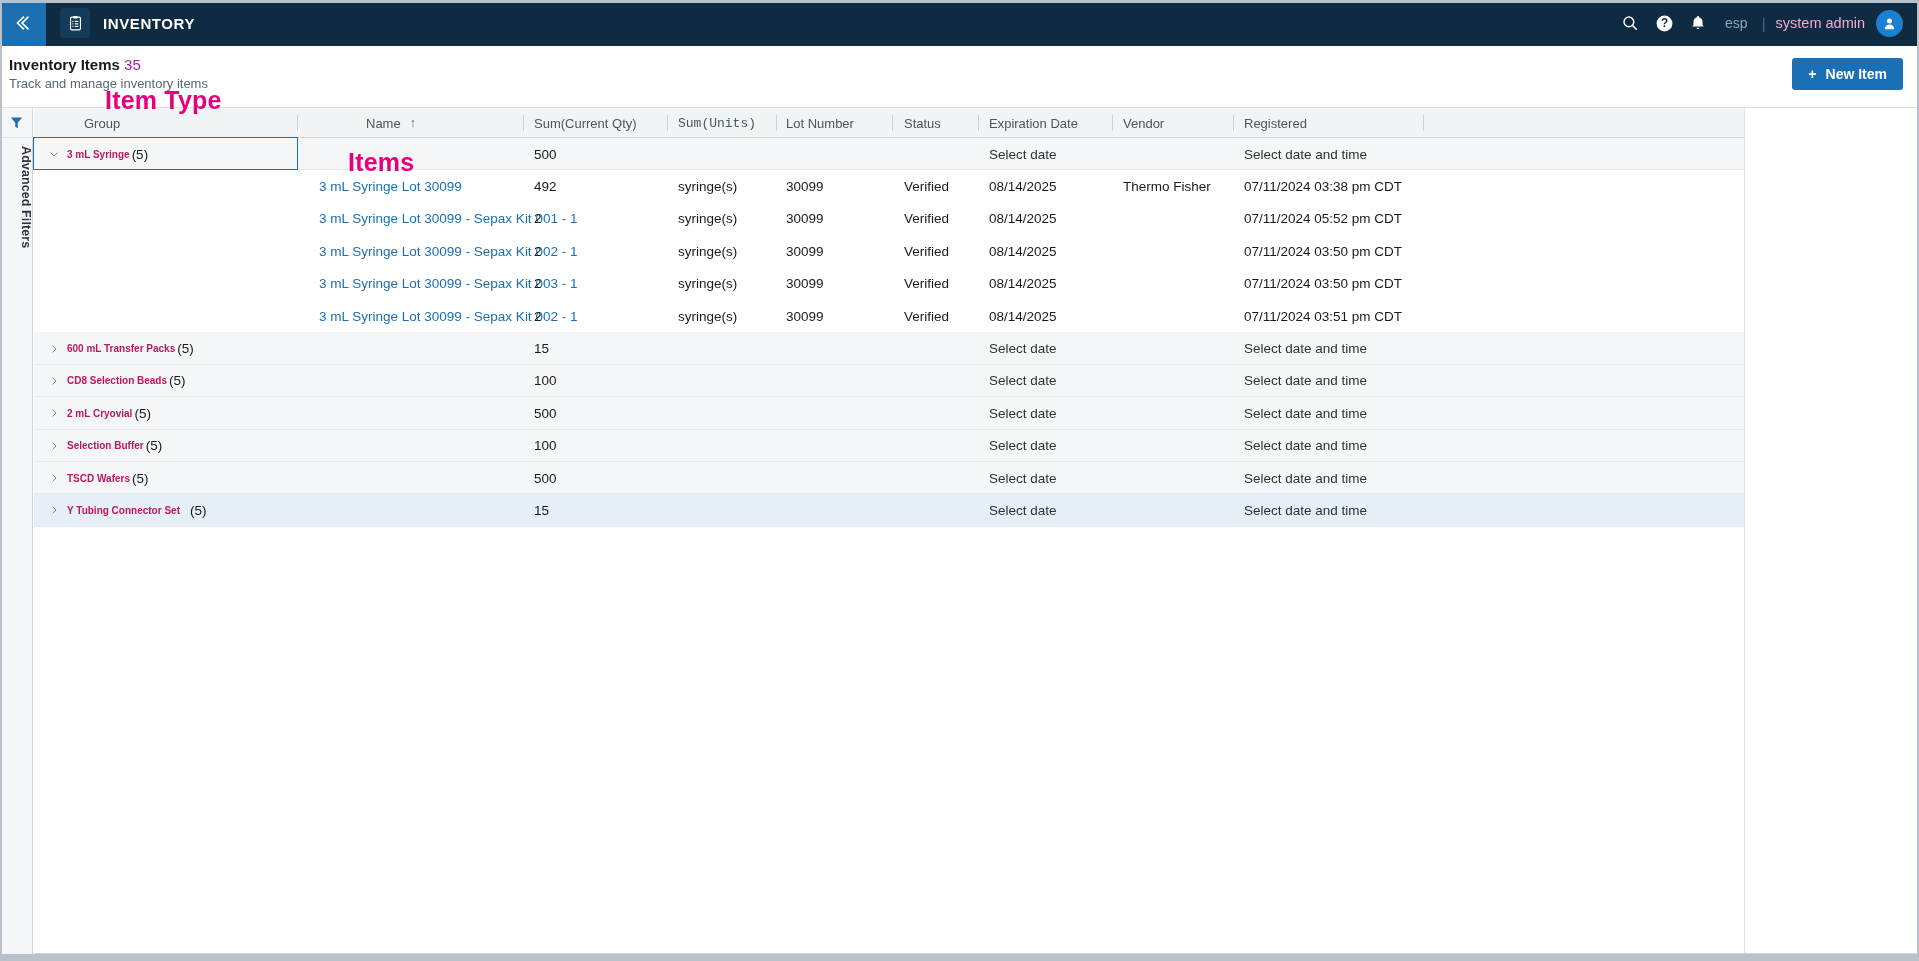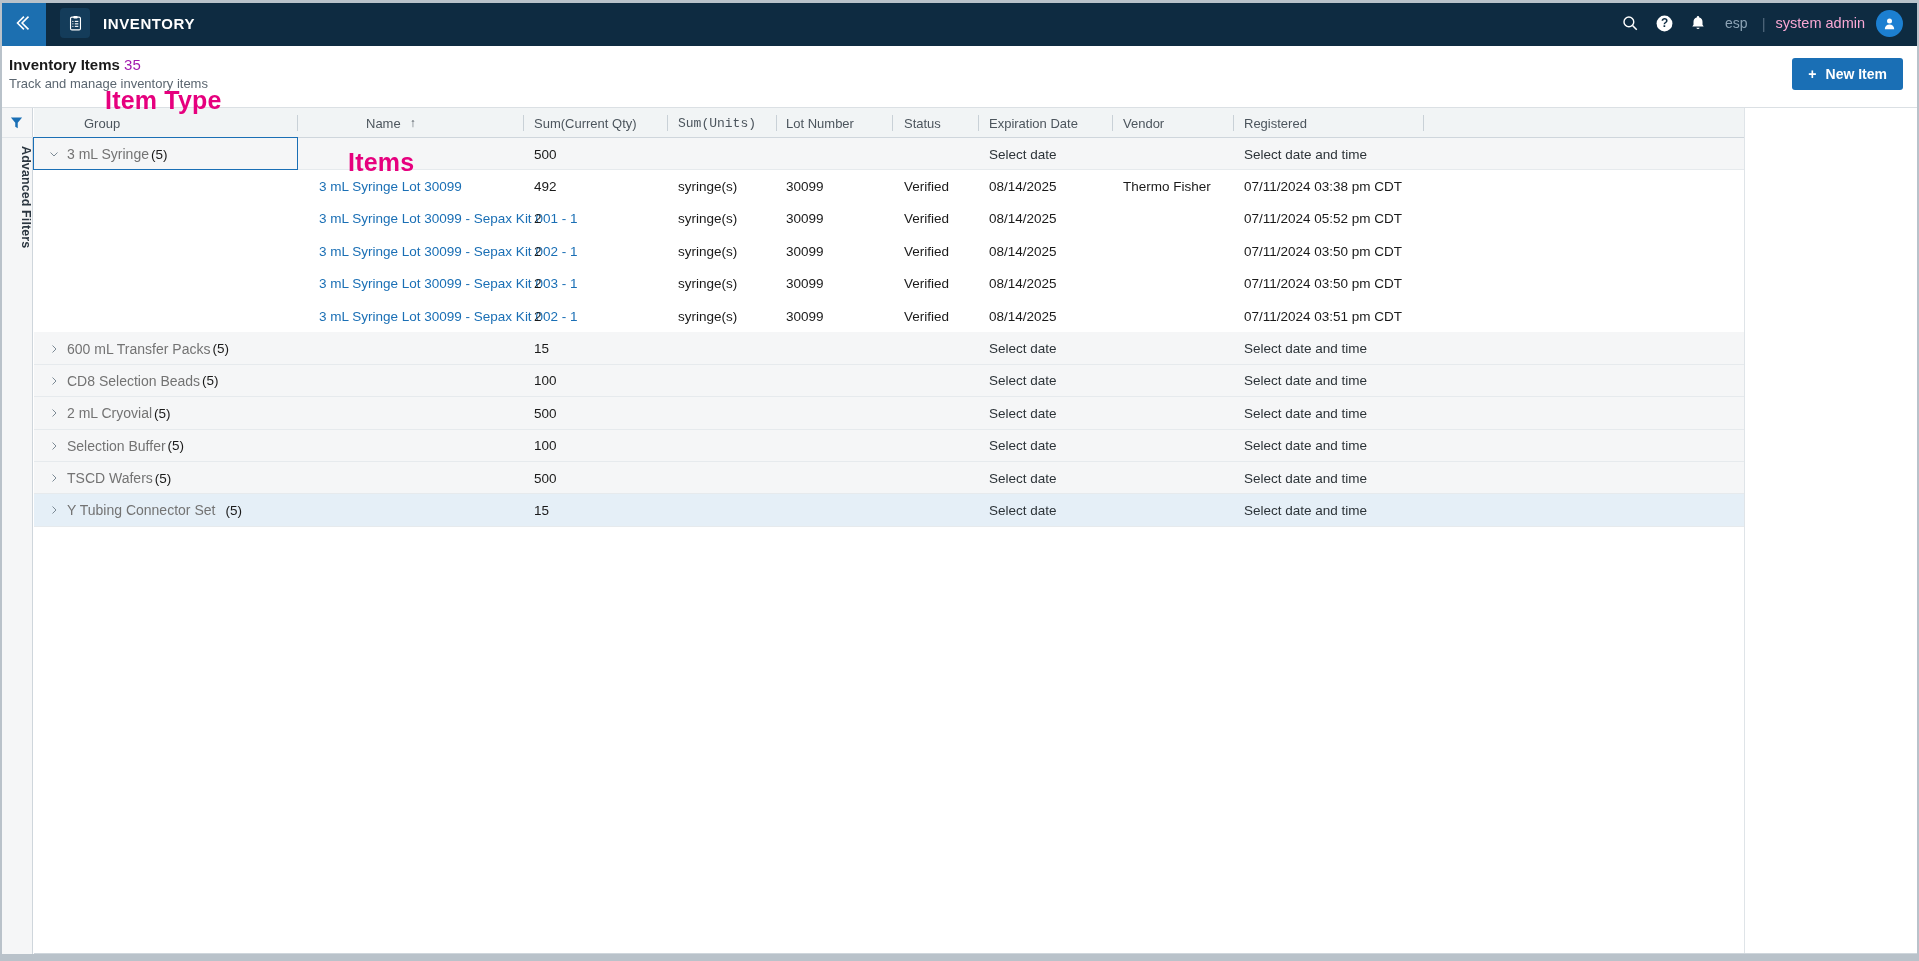--- a/index.html
+++ b/index.html
@@ -91,21 +91,21 @@
   .row.group { background:#f5f6f7; border-bottom:1px solid #e6eaed; }
   .row.group.hl { background:#e5eff7; }
   .row.item { background:#ffffff; }
   .cell {
     position:absolute; top:0; height:32.4px; display:flex; align-items:center;
     font-size:13.5px; color:#1a1a1a; white-space:nowrap;
   }
   .cell.link { color:#1a6fb5; cursor:pointer; }
   .cell.placeholder { color:#2c3338; }
   .chev { position:absolute; width:16px; height:32.4px; display:flex; align-items:center; justify-content:center; cursor:pointer; color:#7c8a95; }
-  .grp-name { font-size:14px; color:#737373; }
+  .grp-name { font-size:10px; color:#be185d;font-weight:bold; }
   .grp-count { font-size:13.5px; color:#1a1a1a; margin-left:2px; }
 
   .selbox {
     position:absolute; left:-1px; top:-1px; width:265px; height:33.4px;
     border:1px solid #1a6fb5; pointer-events:none;
   }
 
   .grid-vdiv { position:absolute; left:1710px; top:0; width:1px; height:846px; background:#dfe4e8; }
   .grid-hbottom { position:absolute; left:0; top:845px; width:1885px; height:1px; background:#cfd6dc; }
 

